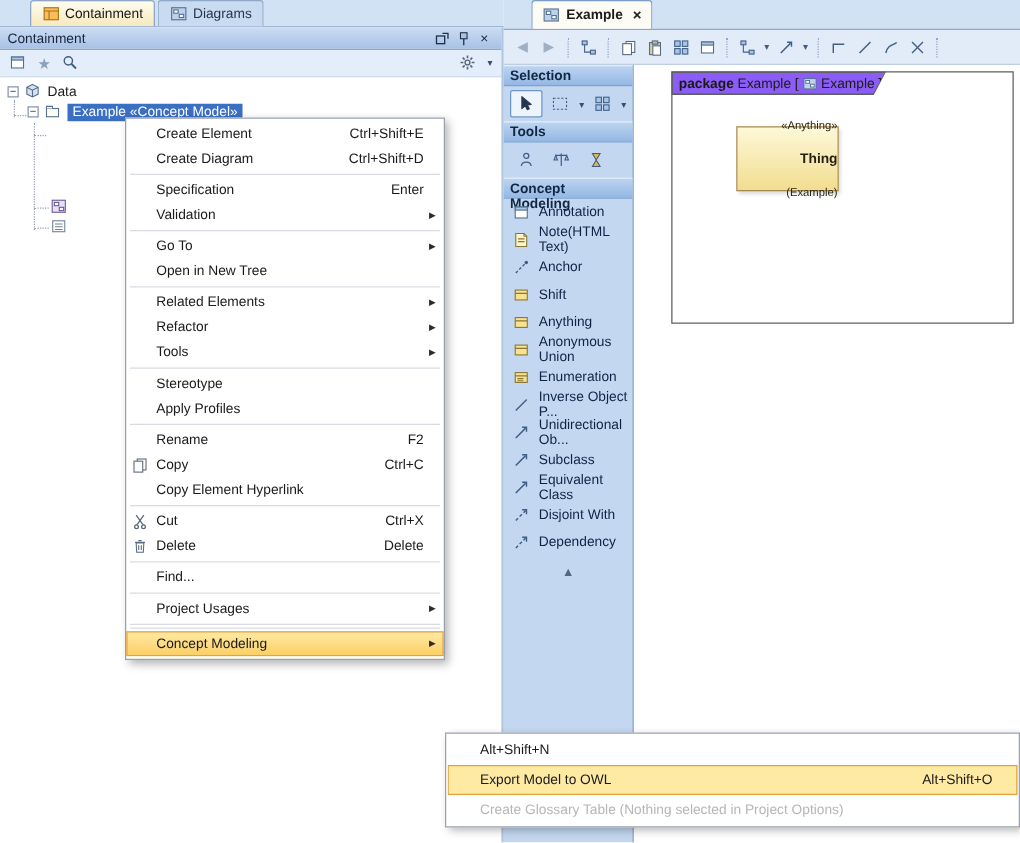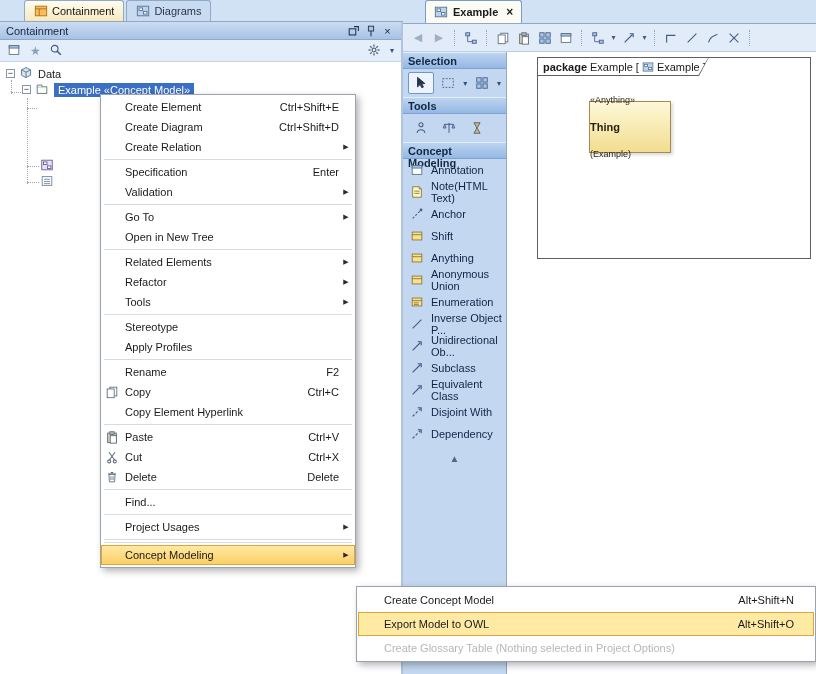--- a/index.html
+++ b/index.html
@@ -81,29 +81,29 @@
     border:1px solid transparent;border-radius:2px}
   .pal-btn.active{background:#eef4fd;border-color:#6f96c6}
   .cm-item{display:flex;align-items:center;gap:6px;height:22px;padding-left:7px;color:#0e2445}
   #scroll-up{text-align:center;color:#51677f;margin-top:8px;font-size:10px}
 
   
   #canvas{position:absolute;left:531px;top:52px;width:285px;height:622px;background:#fff}
   #pkg-frame{position:absolute;left:6px;top:5px;width:272px;height:200px;border:1px solid #5f5f5f}
   #pkg-header-outer{position:absolute;left:-1px;top:-1px;width:172px;height:19px;background:#5f5f5f;
     clip-path:polygon(0 0,100% 0,calc(100% - 10px) 100%,0 100%)}
-  #pkg-header-inner{position:absolute;left:1px;top:1px;width:170px;height:17px;background:#ffffff;
+  #pkg-header-inner{position:absolute;left:1px;top:1px;width:170px;height:17px;background:#8b5cf6;
     clip-path:polygon(0 0,100% 0,calc(100% - 9.5px) 100%,0 100%);display:flex;align-items:center;gap:3px;
     padding:0 5px;box-sizing:border-box}
   .kw{font-weight:bold}
   .smicn{width:12px;height:12px;display:inline-flex}
   .smicn svg{width:12px;height:12px}
   #class-box{position:absolute;left:51px;top:43px;width:80px;height:50px;border:1px solid #a5894e;
     background:linear-gradient(#fdf8d8,#f2dd90);box-shadow:2px 2px 3px rgba(0,0,0,.15);
-    display:flex;flex-direction:column;align-items:flex-start;justify-content:center;color:#241f0e}
+    display:flex;flex-direction:column;align-items:flex-end;justify-content:center;color:#241f0e}
   .stereo,.qual{font-size:9px}
   .cname{font-weight:bold;margin:16px 0}
 </style>
 </head>
 <body>
 
 <div>
 
   <div id="left-tabbar">
     <div class="ltab active">
@@ -532,26 +532,20 @@
         <span class="cl">Create Element</span>
         <span class="cs">Ctrl+Shift+E</span>
         <span class="ca"></span>
       </div>
       <div class="ctx-item">
         <span class="ci"></span>
         <span class="cl">Create Diagram</span>
         <span class="cs">Ctrl+Shift+D</span>
         <span class="ca"></span>
       </div>
-      <div class="ctx-item">
-        <span class="ci"></span>
-        <span class="cl">Create Relation</span>
-        <span class="cs"></span>
-        <span class="ca">▶</span>
-      </div>
       <div class="ctx-sep"></div>
       <div class="ctx-item">
         <span class="ci"></span>
         <span class="cl">Specification</span>
         <span class="cs">Enter</span>
         <span class="ca"></span>
       </div>
       <div class="ctx-item">
         <span class="ci"></span>
         <span class="cl">Validation</span>
@@ -621,32 +615,20 @@
         <span class="cs">Ctrl+C</span>
         <span class="ca"></span>
       </div>
       <div class="ctx-item">
         <span class="ci"></span>
         <span class="cl">Copy Element Hyperlink</span>
         <span class="cs"></span>
         <span class="ca"></span>
       </div>
       <div class="ctx-sep"></div>
-      <div class="ctx-item">
-        <span class="ci">
-          <svg width="14" height="14" viewBox="0 0 16 16">
-            <rect x="3" y="3.5" width="10" height="11" fill="#d9cfa8" stroke="#5b6b7f"></rect>
-            <rect x="5.5" y="2" width="5" height="3" fill="#aeb9c4" stroke="#5b6b7f"></rect>
-            <rect x="6" y="6.5" width="7" height="8.5" fill="#fff" stroke="#5b6b7f"></rect>
-          </svg>
-        </span>
-        <span class="cl">Paste</span>
-        <span class="cs">Ctrl+V</span>
-        <span class="ca"></span>
-      </div>
       <div class="ctx-item">
         <span class="ci">
           <svg width="14" height="14" viewBox="0 0 16 16">
             <line x1="4.5" y1="2.5" x2="11" y2="11.5" stroke="#5b6b7f" stroke-width="1.2"></line>
             <line x1="11.5" y1="2.5" x2="5" y2="11.5" stroke="#5b6b7f" stroke-width="1.2"></line>
             <circle cx="4.8" cy="13" r="1.7" fill="none" stroke="#5b6b7f" stroke-width="1.2"></circle>
             <circle cx="11.2" cy="13" r="1.7" fill="none" stroke="#5b6b7f" stroke-width="1.2"></circle>
           </svg>
         </span>
         <span class="cl">Cut</span>
@@ -685,21 +667,20 @@
       <div class="ctx-sep"></div>
       <div class="ctx-item hl">
         <span class="ci"></span>
         <span class="cl">Concept Modeling</span>
         <span class="cs"></span>
         <span class="ca">▶</span>
       </div>
     </div>
   <div id="ctx-submenu">
       <div class="sub-item">
-        <span class="sl">Create Concept Model</span>
         <span class="sc">Alt+Shift+N</span>
       </div>
       <div class="sub-item hl">
         <span class="sl">Export Model to OWL</span>
         <span class="sc">Alt+Shift+O</span>
       </div>
       <div class="sub-item dis">
         <span class="sl">Create Glossary Table (Nothing selected in Project Options)</span>
       </div>
     </div>

